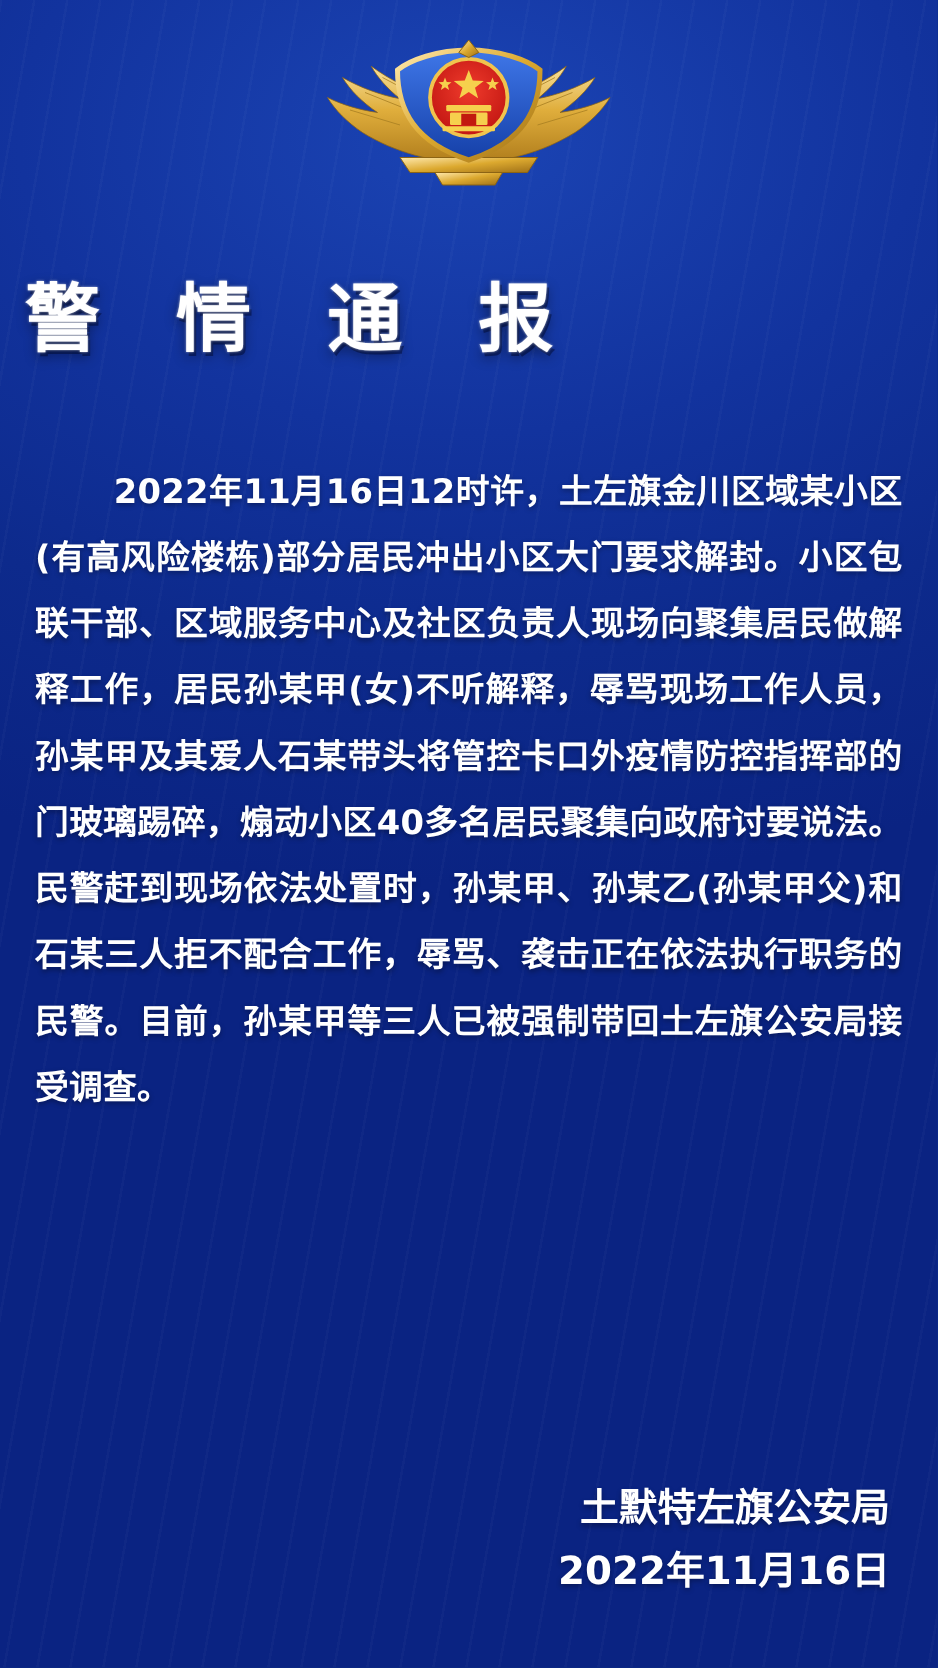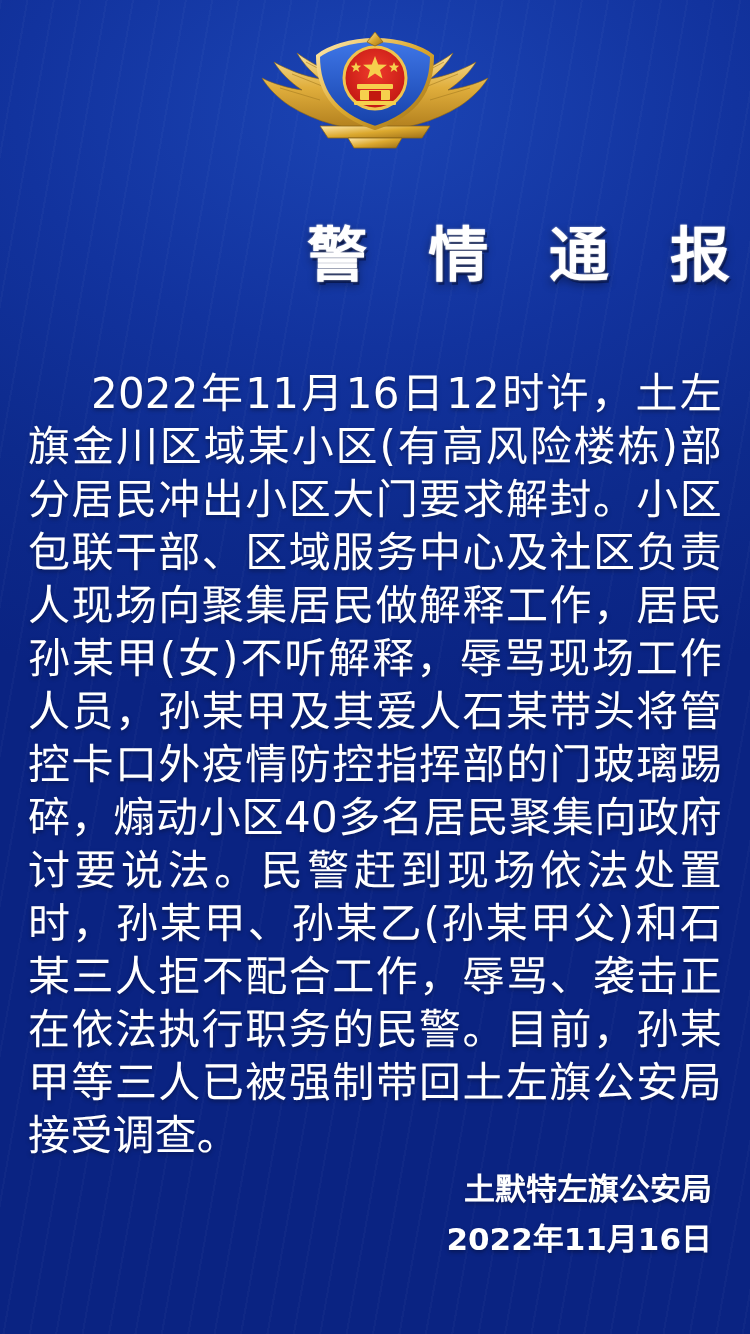--- a/index.html
+++ b/index.html
@@ -39,21 +39,21 @@
     justify-content: center;
     padding-top: 26px;
   }
   .emblem {
     width: 250px;
     height: 132px;
     position: relative;
   }
   .title-wrap {
     position: relative;
-    text-align: right;
+    text-align: left;
     margin-top: 8px;
     text-decoration: underline;
   }
   .title {
     display: inline-block;
     font-size: 60px;
     font-weight: bold;
     letter-spacing: 20px;
     text-indent: 20px;
     color: #ffffff;
@@ -62,36 +62,36 @@
       0 4px 10px rgba(0,0,0,0.45),
       2px 3px 0 rgba(6,22,80,0.65);
     font-family: "DejaVu Sans", "Liberation Sans", sans-serif;
   }
   .body-wrap {
     position: relative;
     margin: 34px 28px 0 28px;
   }
   .para {
     color: #ffffff;
-    font-size: 42px;
+    font-size: 27px;
     line-height: 53px;
     text-align: justify;
     text-align-last: left;
     text-justify: inter-ideograph;
-    font-weight: normal;
+    font-weight: bold;
     letter-spacing: 0.2px;
     text-shadow: 0 2px 4px rgba(0,0,0,0.35);
     margin: 0 0 2px 0;
     text-indent: 63px;
     font-family: "DejaVu Sans", "Liberation Sans", sans-serif;
   }
   .signature {
     position: absolute;
     right: 38px;
-    bottom: 70px;
+    bottom: 52px;
     text-align: right;
     color: #ffffff;
     font-weight: bold;
     font-size: 31px;
     line-height: 50px;
     text-shadow: 0 2px 4px rgba(0,0,0,0.35);
     font-family: "DejaVu Sans", "Liberation Sans", sans-serif;
   }
   .sig-line { display: block; white-space: nowrap; }
 </style>

